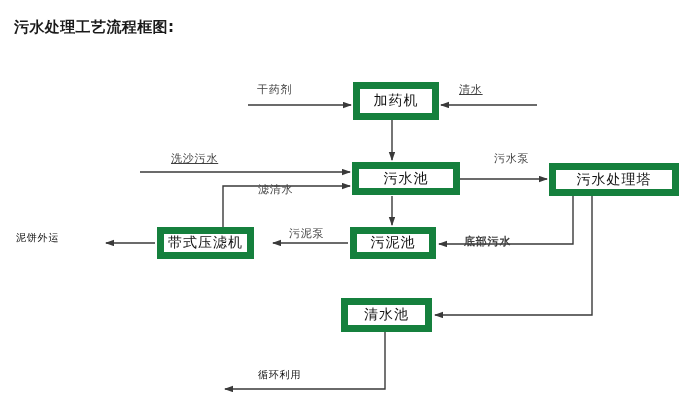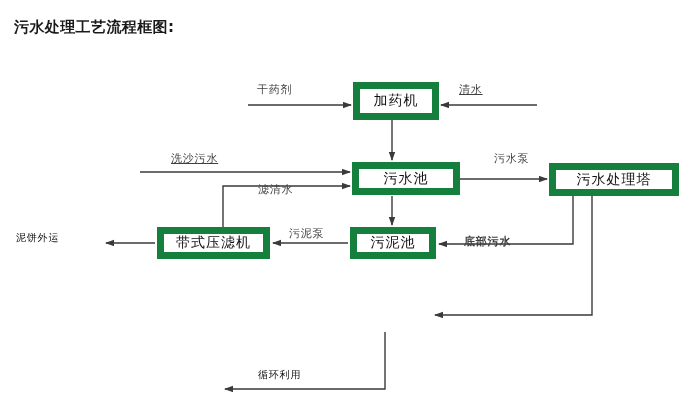--- a/index.html
+++ b/index.html
@@ -115,24 +115,27 @@
   </div>
 
   <div class="node" style="left:549px; top:163px; width:130px; height:33px;">
     <span>污水处理塔</span>
   </div>
 
   <div class="node" style="left:350px; top:227px; width:86px; height:32px;font-family:Liberation Mono, monospace;">
     <span>污泥池</span>
   </div>
 
-  <div class="node" style="left:157px; top:227px; width:113px; height:32px;">
+  <div class="node" style="left:157px; top:227px; width:97px; height:32px;">
     <span>带式压滤机</span>
   </div>
 
+  <div class="node" style="left:341px; top:298px; width:91px; height:34px;">
+    <span>清水池</span>
+  </div>
 
   <div class="edge-label" style="left:257px; top:82px;">干药剂</div>
 
   <div class="edge-label" style="left:459px; top:82px;text-decoration:underline;">清水</div>
 
   <div class="edge-label" style="left:171px; top:151px;text-decoration:underline;">洗沙污水</div>
 
   <div class="edge-label" style="left:458px; top:151px;margin-left:36px;">污水泵</div>
 
   <div class="edge-label" style="left:258px; top:182px;">滤清水</div>

